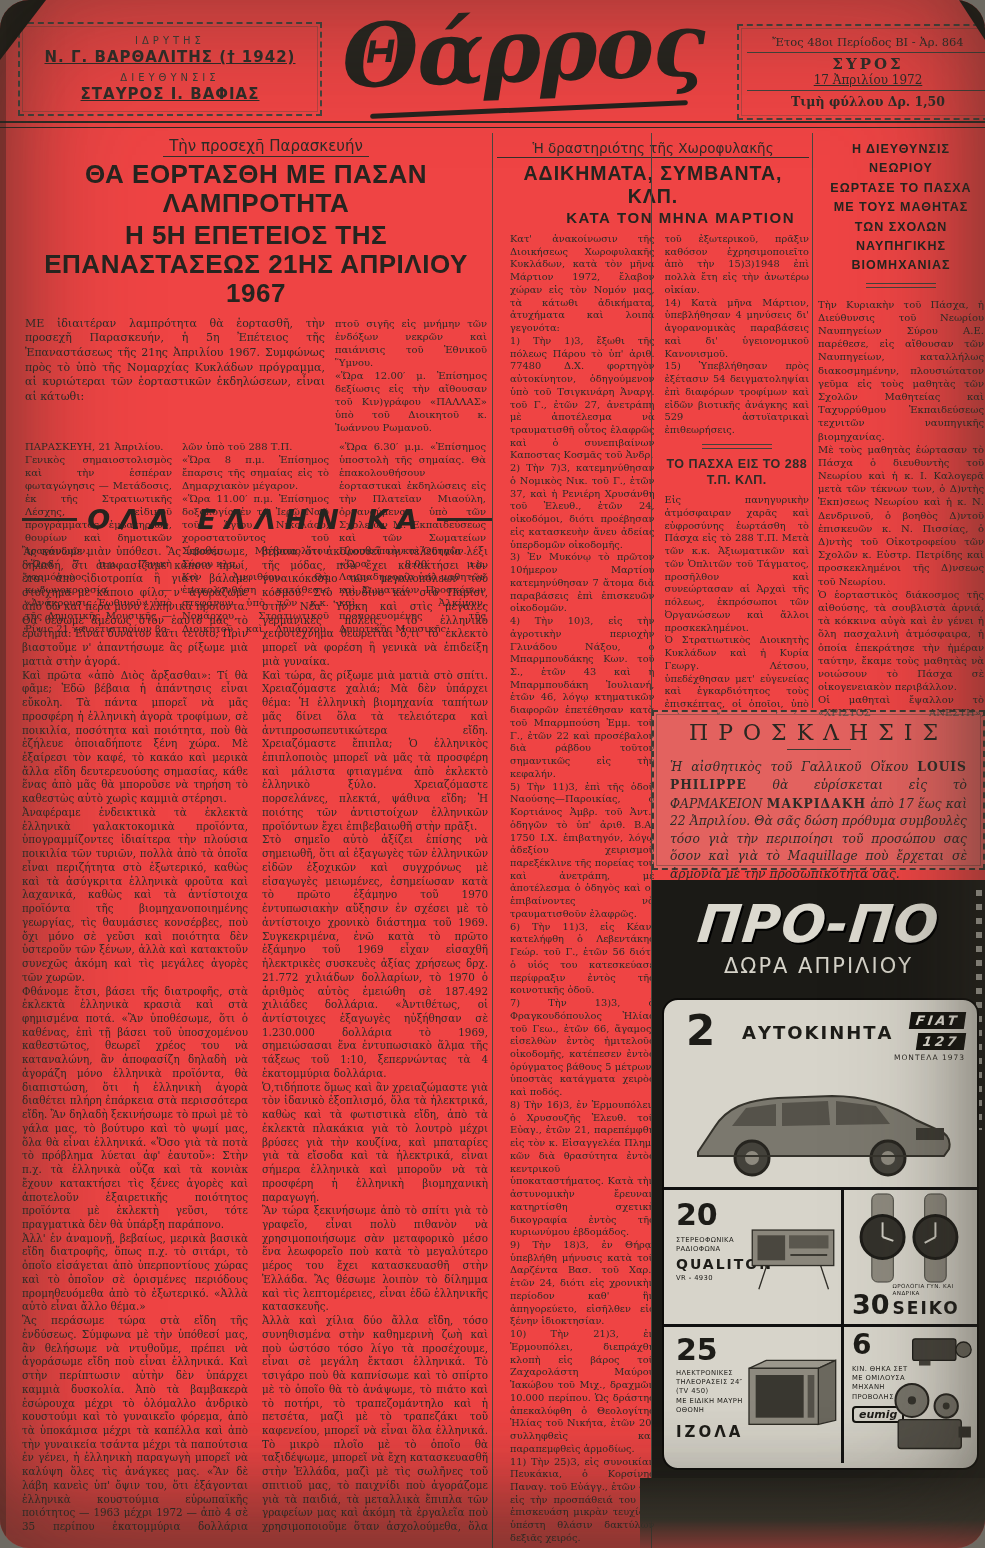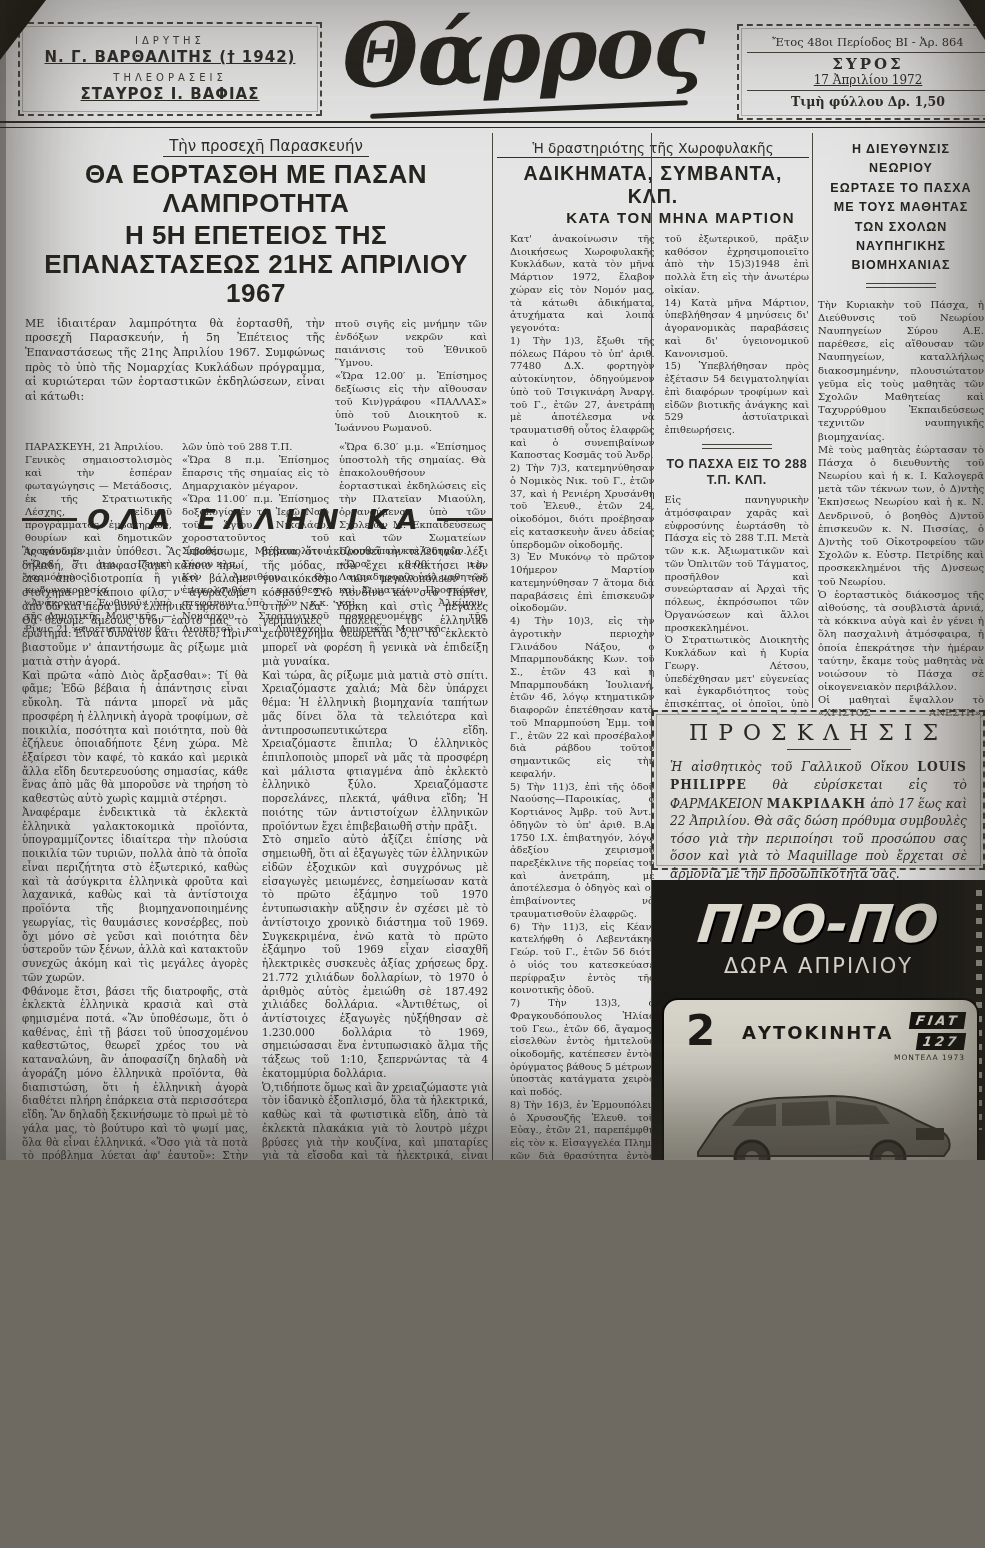--- a/index.html
+++ b/index.html
@@ -1,18 +1,18 @@
 <!DOCTYPE html>
 <html><head>
 <meta charset="utf-8">
 <style>
   html,body{margin:0;padding:0;background:#6e6a62;}
-  .page{position:relative;width:985px;height:1160px;margin:0 auto;overflow:hidden;
-    background:#e5e5e5;
-    font-family:"DejaVu Serif","DejaVu Sans",serif;color:#2e2c27;}
+  .page{position:relative;width:985px;height:1548px;margin:0 auto;overflow:hidden;
+    background:#ef4444;
+    font-family:"DejaVu Serif","DejaVu Sans",serif;color:#2e2c27;border-radius:29px;}
   .vignette{position:absolute;inset:0;pointer-events:none;z-index:50;
     box-shadow:inset 0 0 140px rgba(55,50,40,.55), inset 0 -60px 80px rgba(40,36,30,.35);}
   .corner-tl{position:absolute;left:0;top:0;width:46px;height:60px;background:#14130f;
     clip-path:polygon(0 0,100% 0,0 100%);z-index:40;}
   .corner-tr{position:absolute;right:0;top:0;width:26px;height:40px;background:#14130f;
     clip-path:polygon(0 0,100% 0,100% 100%);z-index:40;}
   .bottom-band{position:absolute;left:640px;top:1478px;width:345px;height:70px;z-index:30;
     background:linear-gradient(180deg,#23211c,#3a362e 60%,#55504636);}
   .edge-left{position:absolute;left:0;top:0;width:6px;height:100%;background:rgba(30,27,22,.35);z-index:40;}
 
@@ -130,21 +130,21 @@
 
 <div class="page">
 
   <div class="corner-tl"></div>
   <div class="corner-tr"></div>
   <div class="edge-left"></div>
 
   <div class="founder-box">
     <div class="lbl">ΙΔΡΥΤΗΣ</div>
     <div class="nm">Ν. Γ. ΒΑΡΘΑΛΙΤΗΣ († 1942)</div>
-    <div class="lbl" style="margin-top:4px">ΤΗΛΕΟΡΑΣΕΙΣ</div>
+    <div class="lbl" style="margin-top:4px">ΔΙΕΥΘΥΝΣΙΣ</div>
     <div class="nm">ΣΤΑΥΡΟΣ Ι. ΒΑΦΙΑΣ</div>
   </div>
 
   <div class="logo">
     <div class="word">Θάρρος</div>
     <div class="swash"></div>
   </div>
 
   <div class="issue-box">
     <div class="r1">Ἔτος 48οι Περίοδος ΒΙ - Ἀρ. 864</div>

